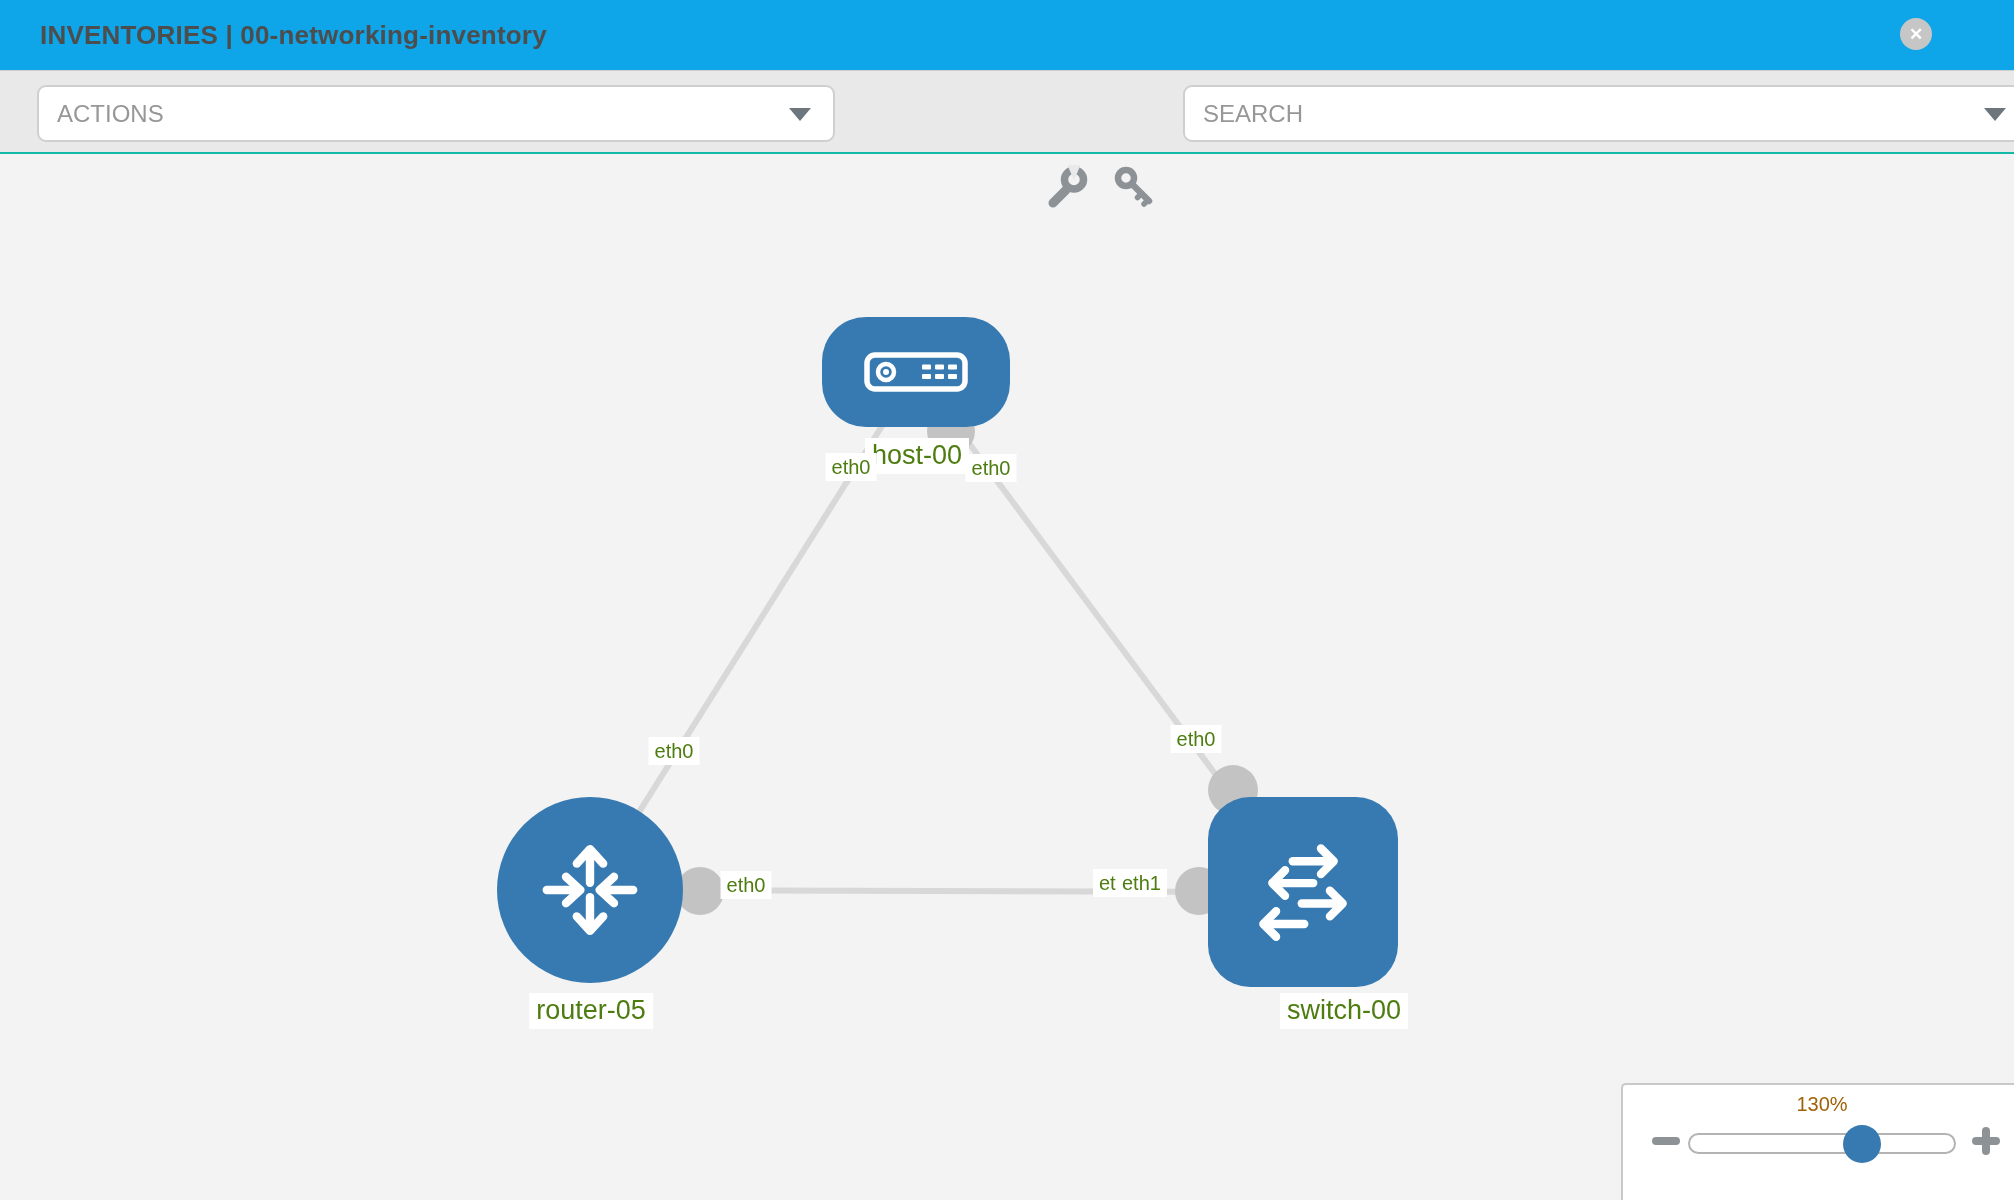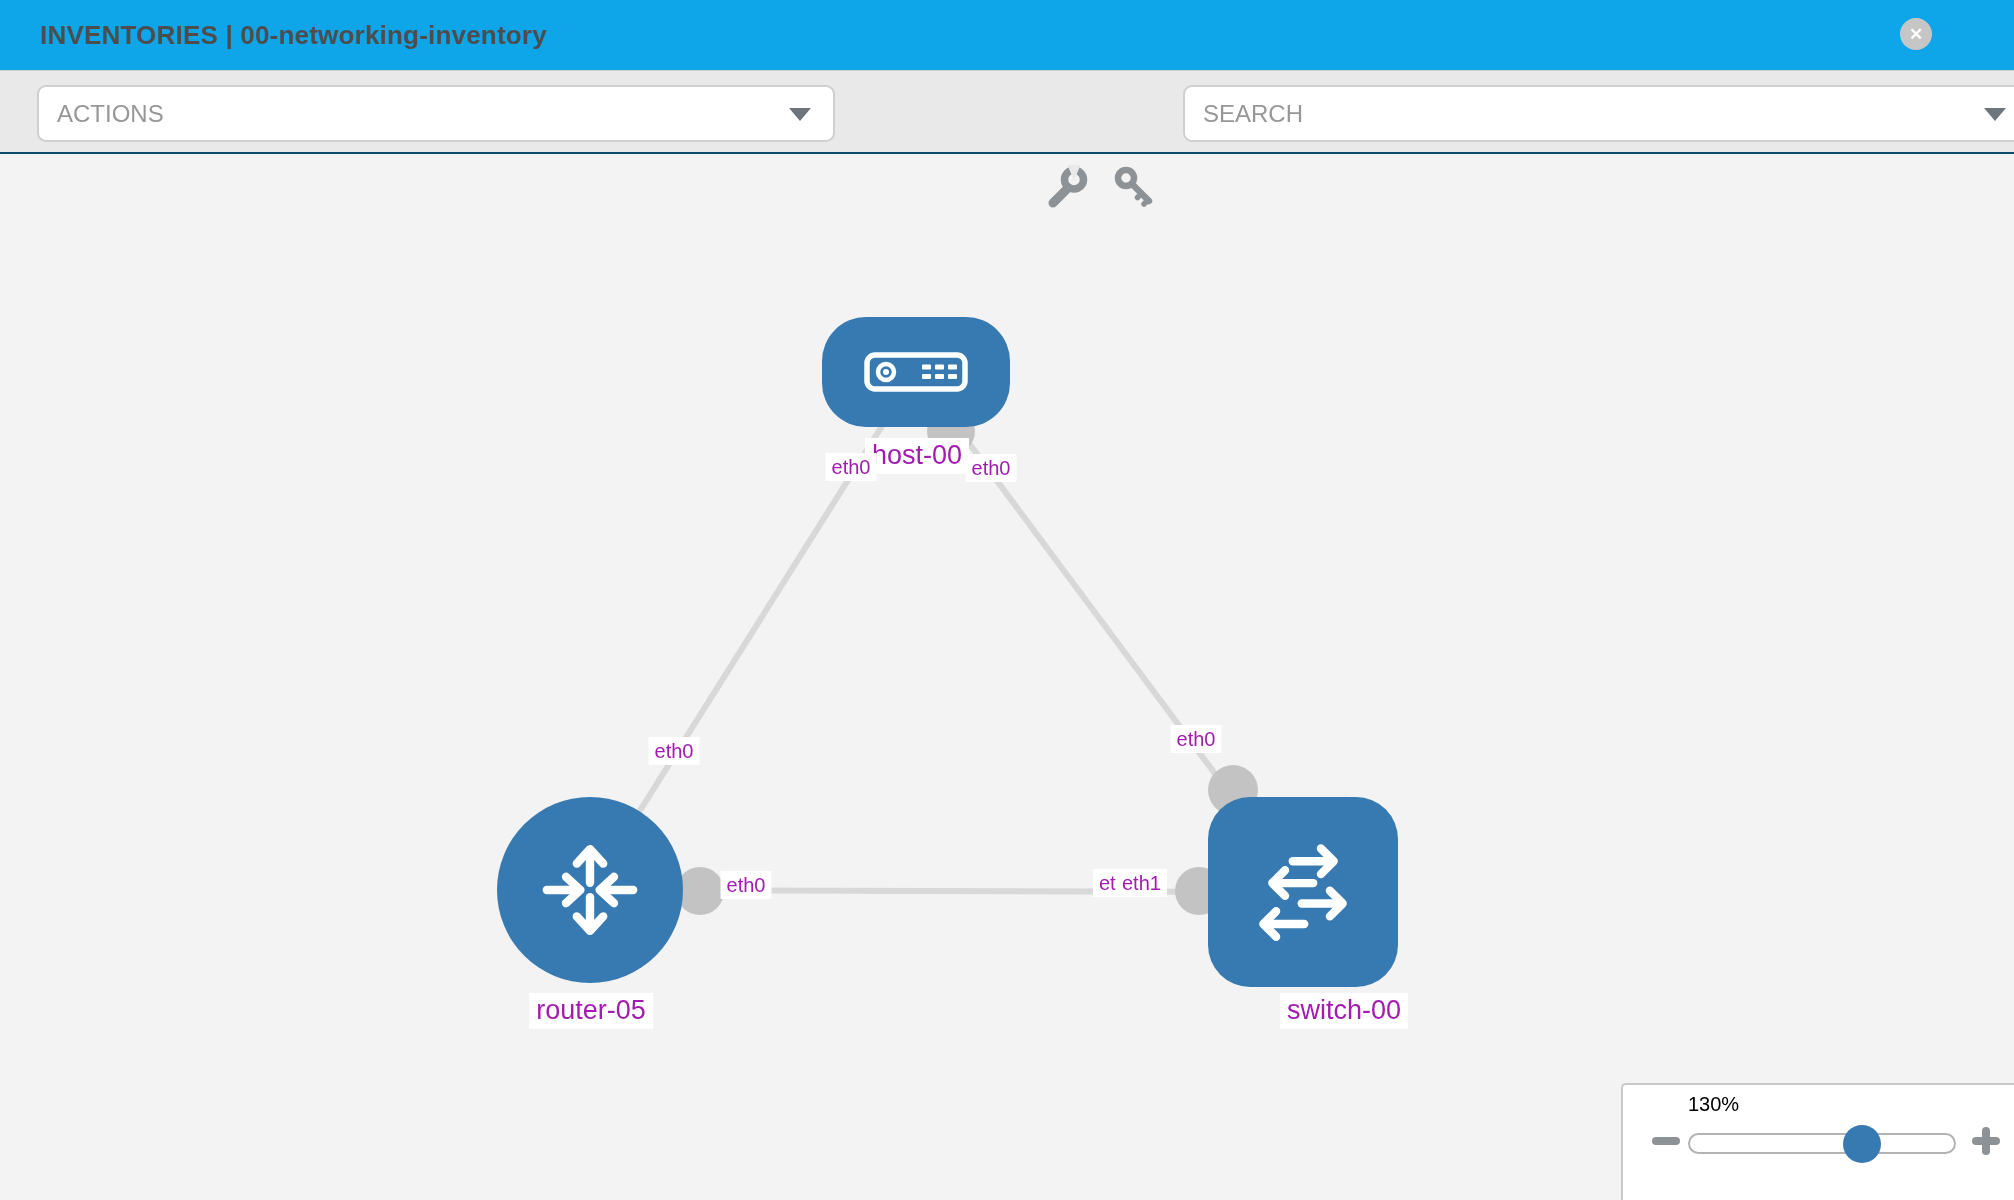--- a/index.html
+++ b/index.html
@@ -20,21 +20,21 @@
   .close-btn {
     position:absolute; left:1900px; top:18px; width:32px; height:32px;
     border-radius:50%; background:#c6c6c6; color:#ffffff;
     display:flex; align-items:center; justify-content:center;
     font-size:17px; font-weight:bold; cursor:pointer; user-select:none;
   }
 
   
   .toolbar {
     position:absolute; top:71px; left:0; width:2014px; height:83px;
-    background:#e9e9e9; border-bottom:2px solid #0c4a6e; z-index:6; box-sizing:border-box;
+    background:#e9e9e9; border-bottom:2px solid #14b8a6; z-index:6; box-sizing:border-box;
   }
   .select {
     position:absolute; top:14px; height:57px; background:#fff;
     border:2px solid #cfcfcf; border-radius:9px; box-sizing:border-box;
     display:flex; align-items:center; padding-left:18px;
     font-size:24px; color:#979797; cursor:pointer;
   }
   .caret {
     position:absolute; right:22px; top:50%; margin-top:-6px;
     width:0; height:0;
@@ -57,21 +57,21 @@
 
   .node {
     position:absolute; background:#377ab2; z-index:2; cursor:pointer;
     display:flex; align-items:center; justify-content:center;
   }
   .node-host   { left:822px;  top:317px; width:188px; height:110px; border-radius:44px; }
   .node-router { left:497px;  top:797px; width:186px; height:186px; border-radius:50%; }
   .node-switch { left:1208px; top:797px; width:190px; height:190px; border-radius:42px; }
 
   .graph-label {
-    position:absolute; background:#ffffff; color:#a21caf; z-index:3;
+    position:absolute; background:#ffffff; color:#4d7c0f; z-index:3;
     white-space:nowrap; line-height:1.1;
   }
   .node-label  { font-size:27px; padding:3px 7px; transform:translateX(-50%); }
   .iface-label { font-size:20px; padding:3px 6px; transform:translateX(-50%); }
   .label-host      { left:917px;  top:438px; }
   .label-router    { left:591px;  top:993px; }
   .label-switch    { left:1344px; top:993px; }
   .eth-host-left   { left:851px;  top:453px; }
   .eth-host-right  { left:991px;  top:454px; }
   .eth-hr-mid      { left:674px;  top:737px; }
@@ -80,22 +80,22 @@
   .eth-overlap-back  { left:1093px; top:869px; transform:none; z-index:3; }
   .eth-overlap-front { left:1116px; top:869px; transform:none; z-index:4; }
 
   
   .zoom-panel {
     position:absolute; left:1621px; top:1083px; width:393px; height:117px;
     background:#ffffff; border:2px solid #c9c9c9; border-right:none; border-bottom:none;
     border-top-left-radius:5px; z-index:5; box-sizing:border-box;
   }
   .zoom-level {
-    position:absolute; left:65px; top:8px; width:268px; text-align:left;
-    font-size:20px; color:#000000;
+    position:absolute; left:65px; top:8px; width:268px; text-align:center;
+    font-size:20px; color:#a16207;
   }
   .zoom-minus {
     position:absolute; left:29px; top:52px; width:28px; height:8px;
     border-radius:4px; background:#8d9297; cursor:pointer;
   }
   .zoom-plus { position:absolute; left:348px; top:40px; width:30px; height:30px; cursor:pointer; }
   .zoom-plus::before {
     content:""; position:absolute; left:1px; top:12px; width:28px; height:8px;
     border-radius:4px; background:#8d9297;
   }

